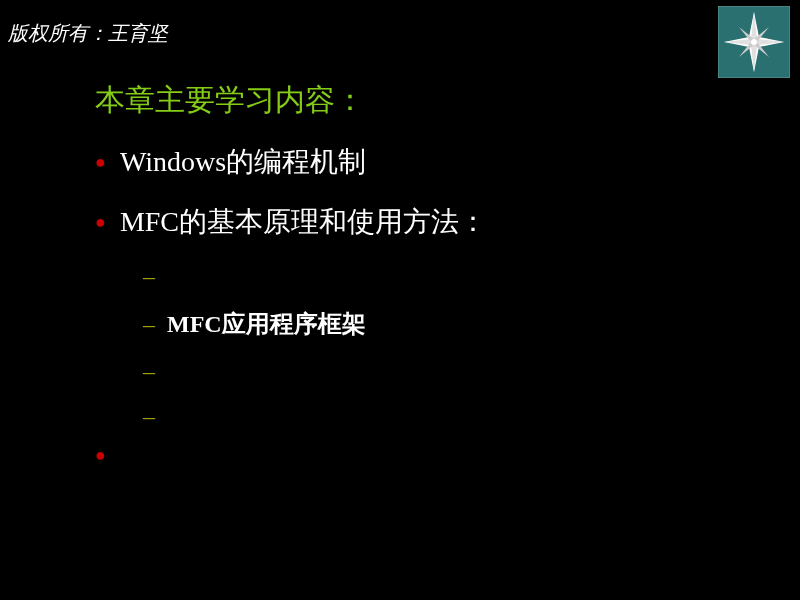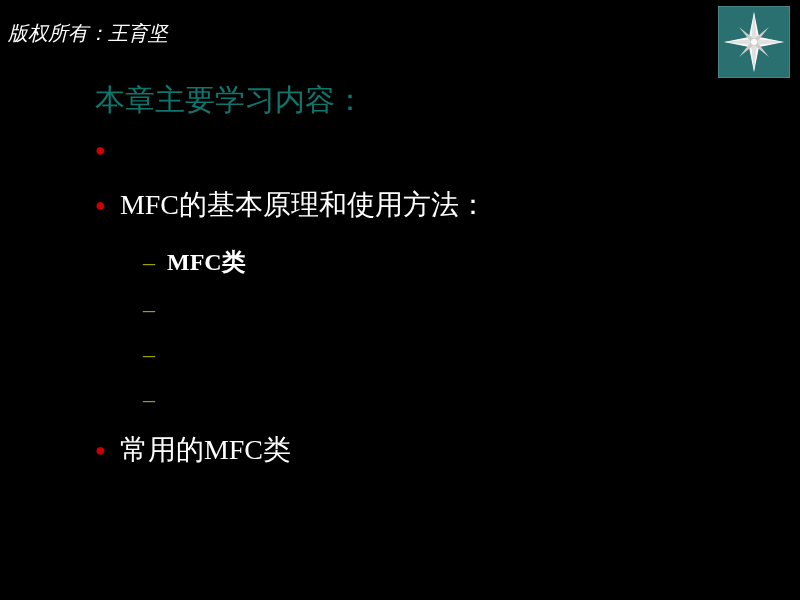--- a/index.html
+++ b/index.html
@@ -37,21 +37,21 @@
       width: 100%;
       height: 100%;
     }
     .content {
       position: absolute;
       top: 80px;
       left: 95px;
       color: #ffffff;
     }
     .heading {
-      color: #0f766e;
+      color: #84cc16;
       font-size: 30px;
       margin-bottom: 22px;
     }
     .bullet-list {
       list-style: none;
     }
     .bullet-item {
       display: flex;
       align-items: baseline;
       margin-bottom: 22px;
@@ -105,42 +105,42 @@
     </g>
   </svg>
 </div>
 
 <div class="content">
   <div class="heading">本章主要学习内容：</div>
 
   <ul class="bullet-list">
     <li class="bullet-item">
       <span class="bullet-dot">●</span>
+      <span>Windows的编程机制</span>
     </li>
     <li class="bullet-item">
       <span class="bullet-dot">●</span>
       <span>MFC的基本原理和使用方法：</span>
     </li>
   </ul>
 
   <ul class="sub-list">
     <li class="sub-item">
       <span class="sub-dash">–</span>
-      <span>MFC类</span>
     </li>
     <li class="sub-item">
       <span class="sub-dash">–</span>
+      <span>MFC应用程序框架</span>
     </li>
     <li class="sub-item">
       <span class="sub-dash">–</span>
     </li>
     <li class="sub-item">
       <span class="sub-dash">–</span>
     </li>
   </ul>
 
   <ul class="bullet-list">
     <li class="bullet-item">
       <span class="bullet-dot">●</span>
-      <span>常用的MFC类</span>
     </li>
   </ul>
 </div>
 
 </body></html>

